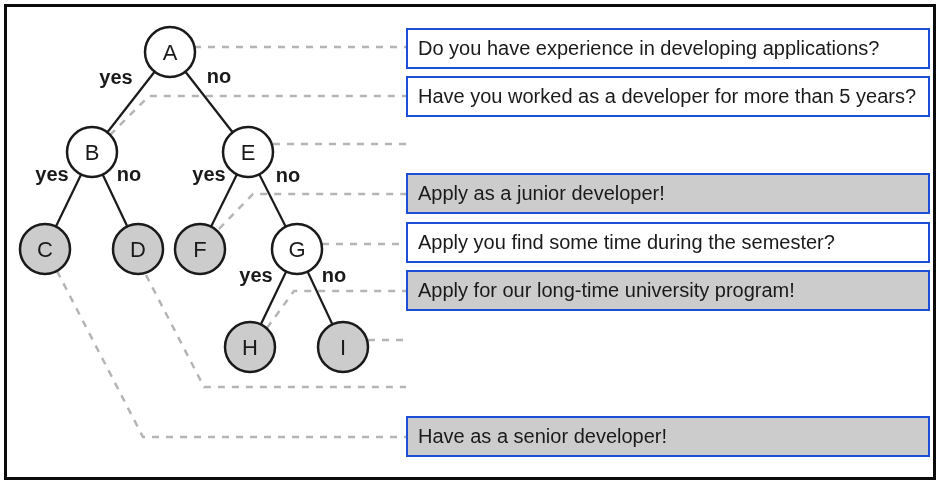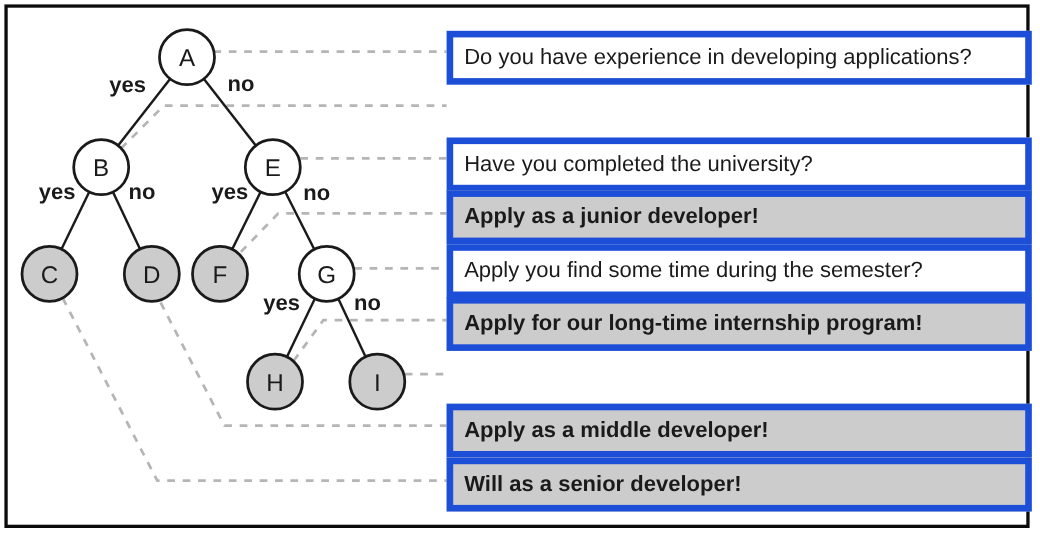--- a/index.html
+++ b/index.html
@@ -39,32 +39,31 @@
     font-size: 20px;
     font-weight: bold;
     fill: #1a1a1a;
   }
   .box {
     position: absolute;
     left: 406px;
     width: 510px;
     height: 37px;
     background: #ffffff;
-    border: 6px solid #1d4ed8;
+    border: 2px solid #1d4ed8;
     display: flex;
     align-items: center;
     padding-left: 10px;
     font-size: 20px;
     color: #1a1a1a;
     white-space: nowrap;
     overflow: hidden;
   }
   .box.shaded {
     background: #cccccc;
-    font-weight: bold;
   }
 </style>
 </head>
 <body>
 
 <div class="canvas">
   <div class="frame"></div>
 
   <svg class="tree-svg" width="945" height="487" viewBox="0 0 945 487">
 
@@ -121,19 +120,18 @@
       <text class="edge-label" x="52" y="181">yes</text>
       <text class="edge-label" x="129" y="181">no</text>
       <text class="edge-label" x="209" y="181">yes</text>
       <text class="edge-label" x="288" y="182">no</text>
       <text class="edge-label" x="256" y="282">yes</text>
       <text class="edge-label" x="334" y="282">no</text>
     </g>
   </svg>
 
   <div class="box" style="top:27.5px">Do you have experience in developing applications?</div>
-  <div class="box" style="top:124.5px">Have you completed the university?</div>
+  <div class="box" style="top:76px">Have you worked as a developer for more than 5 years?</div>
   <div class="box shaded" style="top:173px">Apply as a junior developer!</div>
   <div class="box" style="top:221.5px">Apply you find some time during the semester?</div>
-  <div class="box shaded" style="top:270px">Apply for our long-time internship program!</div>
-  <div class="box shaded" style="top:367px">Apply as a middle developer!</div>
-  <div class="box shaded" style="top:415.5px">Will as a senior developer!</div>
+  <div class="box shaded" style="top:270px">Apply for our long-time university program!</div>
+  <div class="box shaded" style="top:415.5px">Have as a senior developer!</div>
 </div>
 
 </body></html>

